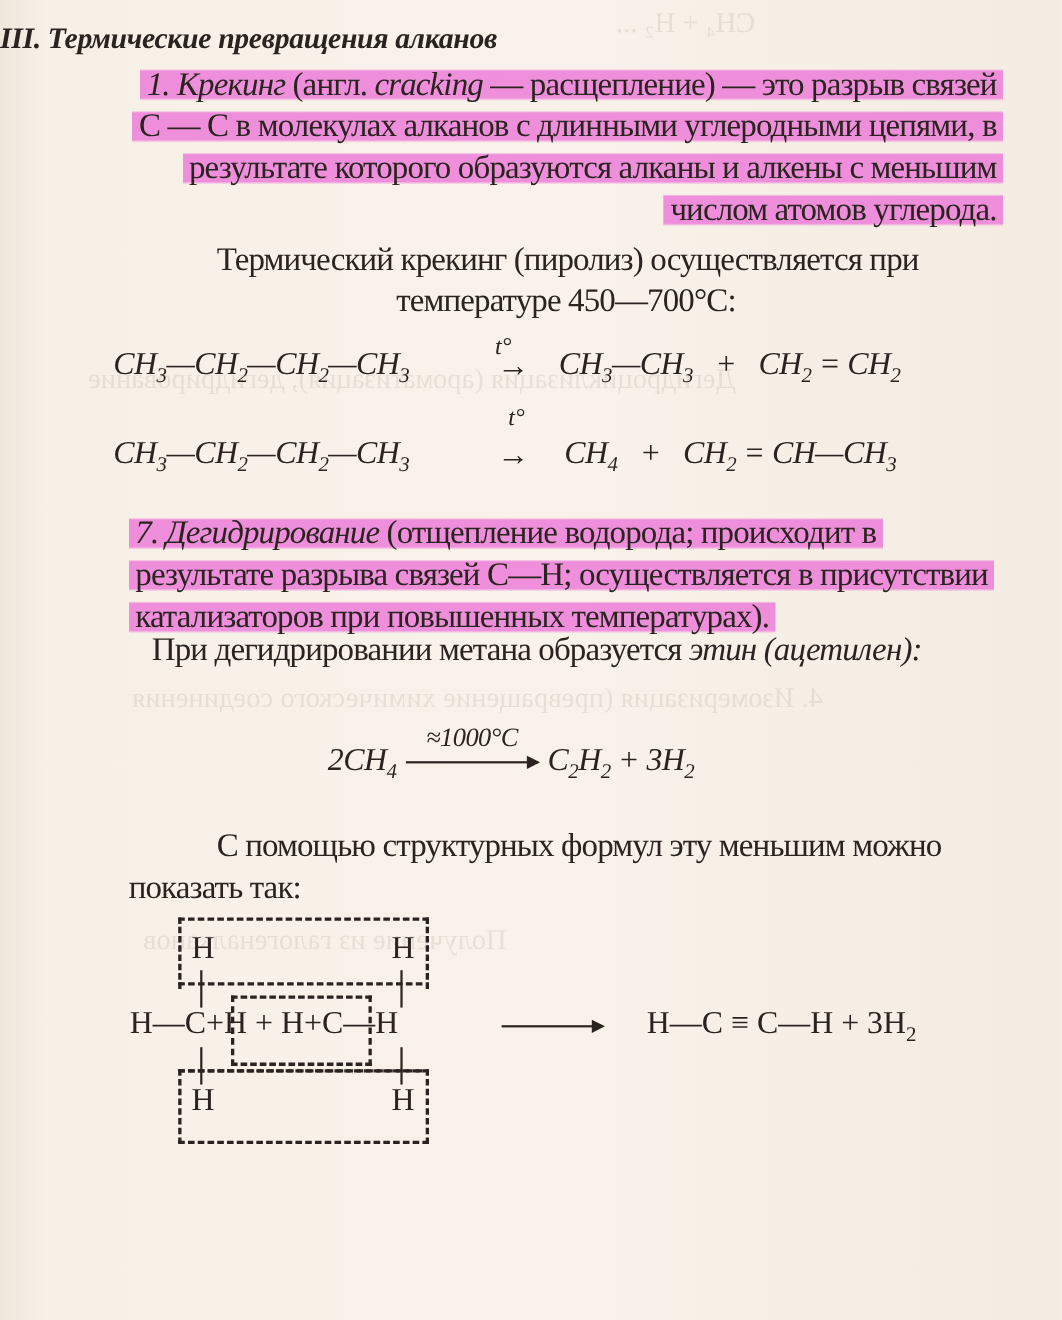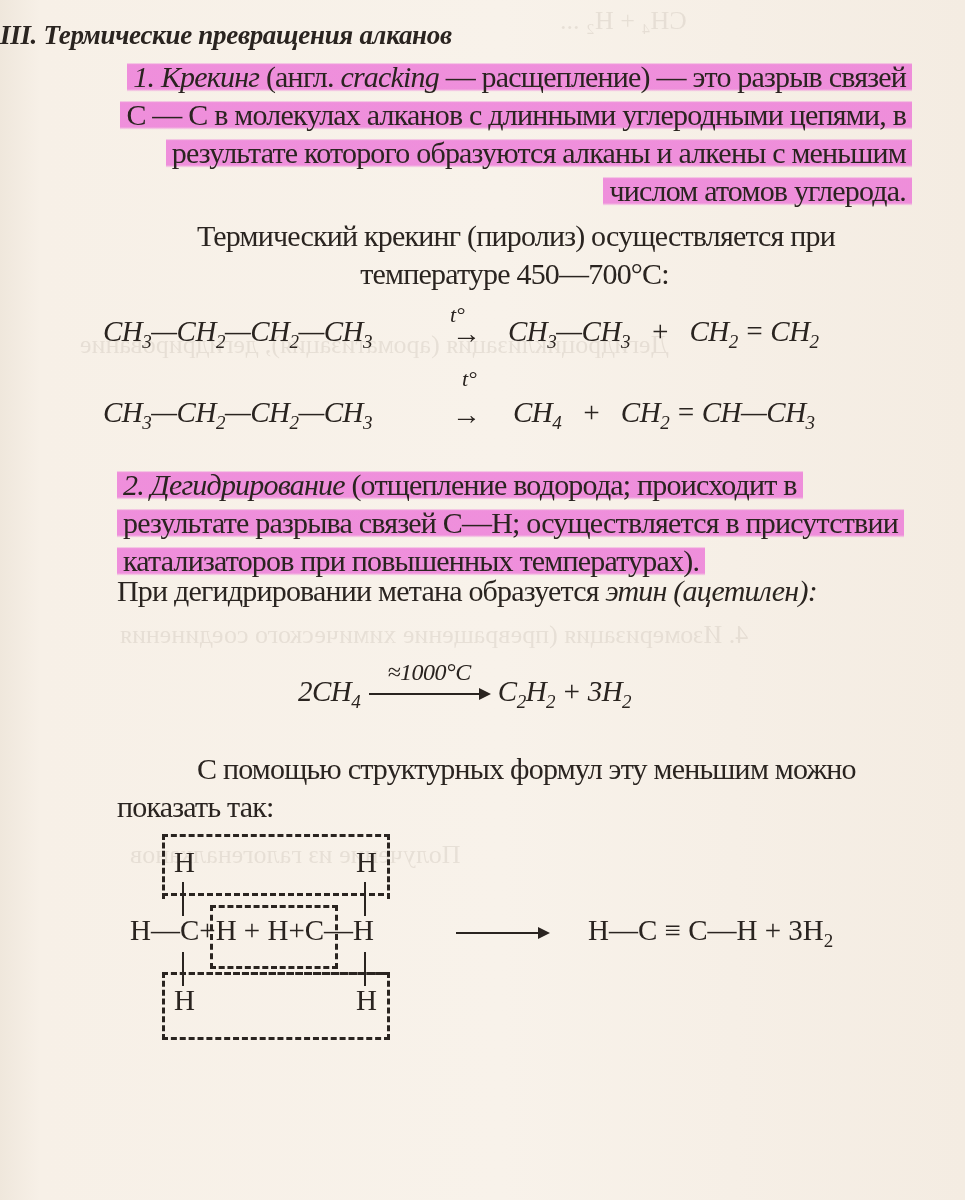--- a/index.html
+++ b/index.html
@@ -85,24 +85,24 @@
   <div class="eq" style="left:103px;top:396px;">
     CH<sub>3</sub>—CH<sub>2</sub>—CH<sub>2</sub>—CH<sub>3</sub>
   </div>
   <div class="over" style="left:462px;top:366px;">t°</div>
   <div class="eq" style="left:452px;top:398px;">→</div>
   <div class="eq" style="left:513px;top:396px;text-align:center;">
     CH<sub>4</sub> &nbsp; + &nbsp; CH<sub>2</sub> = CH—CH<sub>3</sub>
   </div>
 
   <div class="para" style="top:466px;">
-    <span class="hl"><i>2. Дегидрирование</i><span> (отщепление водорода; происходит в результате разрыва связей С—Н; осуществляется в присутствии катализаторов при повышенных температурах).</span></span>
+    <span class="hl"><i>7. Дегидрирование</i><span> (отщепление водорода; происходит в результате разрыва связей С—Н; осуществляется в присутствии катализаторов при повышенных температурах).</span></span>
   </div>
 
-  <div class="para" style="top:572px;">
+  <div class="para" style="top:572px;margin-left:21px;">
     <span>При дегидрировании метана образуется </span><i>этин (ацетилен):</i>
   </div>
 
   <div class="eq" style="left:298px;top:675px;">
     2CH<sub>4</sub>
     <span class="arrow-long"><span class="arrow-label">≈1000°C</span></span>
     C<sub>2</sub>H<sub>2</sub> + 3H<sub>2</sub>
   </div>
 
   <div class="para" style="top:750px;">
@@ -114,21 +114,21 @@
     <div class="dash-box" style="left:162px;top:972px;width:222px;height:62px;border-top:3px dashed #2a2420;"></div>
     <div class="dash-box" style="left:162px;top:893px;width:222px;height:0;border-width:3px 0 0 0;"></div>
     <div class="dash-box" style="left:210px;top:905px;width:122px;height:58px;"></div>
     <div class="dash-box" style="left:162px;top:972px;width:222px;height:0;border-width:3px 0 0 0;"></div>
 
     <div class="struct-text" style="left:174px;top:846px;">H</div>
     <div class="struct-text" style="left:356px;top:846px;">H</div>
     <div class="bond-v" style="left:182px;top:882px;height:34px;"></div>
     <div class="bond-v" style="left:364px;top:882px;height:34px;"></div>
 
-    <div class="struct-text" style="left:118px;top:914px;margin-left:12px;">H—C+H + H+C—H</div>
+    <div class="struct-text" style="left:118px;top:914px;">H—C+H + H+C—H</div>
 
     <div class="bond-v" style="left:182px;top:952px;height:34px;"></div>
     <div class="bond-v" style="left:364px;top:952px;height:34px;"></div>
     <div class="struct-text" style="left:174px;top:984px;">H</div>
     <div class="struct-text" style="left:356px;top:984px;">H</div>
 
     <div style="position:absolute;left:456px;top:932px;width:90px;height:2px;background:#2a2420;">
       <div style="position:absolute;right:-4px;top:-5px;border-left:12px solid #2a2420;border-top:6px solid transparent;border-bottom:6px solid transparent;"></div>
     </div>
 

